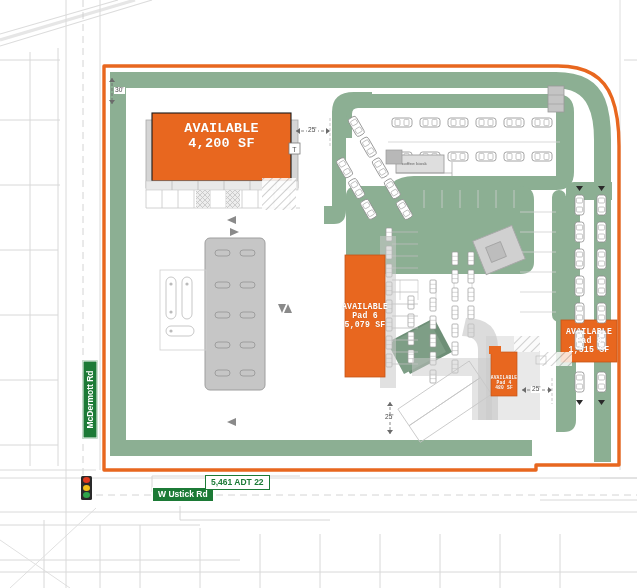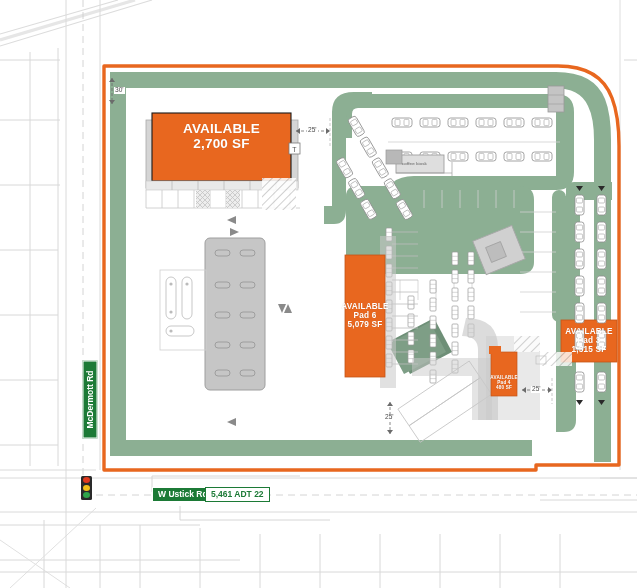--- a/index.html
+++ b/index.html
@@ -9,21 +9,21 @@
     width:637px;height:588px;overflow:hidden;
     -webkit-font-smoothing:antialiased;
   }
   #stage{position:relative;width:637px;height:588px;background:#ffffff;}
   svg.layer{position:absolute;left:0;top:0;width:637px;height:588px;}
 
   
   .pad-label{
     position:absolute;color:#ffffff;text-align:center;
     font-weight:bold;line-height:1.12;letter-spacing:.2px;
-    pointer-events:none;text-shadow:0 0 1px rgba(0,0,0,.18);
+    pointer-events:none;text-shadow:0 0 1px rgba(0,0,0,.18);font-family:Liberation Mono, monospace;
   }
   .pad1-label{font-size:13.5px;}
   .pad2-label{font-size:8.2px;}
   .pad3-label{font-size:8.2px;}
   .pad4-label{font-size:4.6px;}
 
   .street-chip{
     position:absolute;background:#1c7a36;color:#ffffff;
     font-size:8.5px;font-weight:bold;padding:2px 5px 2.5px 5px;
     border:1px solid #ffffff;white-space:nowrap;line-height:1;
@@ -448,21 +448,21 @@
     </g>
 
     <g stroke="#d6d6d6" stroke-width="1" fill="none">
       <path d="M152,492 L152,476 L300,476"></path>
       <path d="M180,506 L180,520 L330,520"></path>
     </g>
   </svg>
 
   <div class="pad-label pad1-label" style="left:152px;top:121px;width:139px;">
     <div>AVAILABLE</div>
-    <div>2,700 SF</div>
+    <div>4,200 SF</div>
   </div>
 
   <div class="pad-label pad2-label" style="left:337px;top:302px;width:56px;">
     <div>AVAILABLE</div>
     <div>Pad 6</div>
     <div>5,079 SF</div>
   </div>
 
   <div class="pad-label pad3-label" style="left:561px;top:327px;width:56px;">
     <div>AVAILABLE</div>
@@ -477,21 +477,21 @@
   </div>
 
   <div class="kiosk-text" style="left:402px;top:162px;">coffee kiosk</div>
 
   <div class="dim-text" style="left:114px;top:87px;">30'</div>
   <div class="dim-text" style="left:307px;top:127px;">25'</div>
   <div class="dim-text" style="left:384px;top:414px;">25'</div>
   <div class="dim-text" style="left:531px;top:386px;">25'</div>
 
   <div class="street-chip" style="left:152px;top:487px;">W Ustick Rd</div>
-  <div class="adt-chip" style="left:205px;top:487px;">5,461 ADT 22</div>
+  <div class="adt-chip" style="left:205px;top:475px;">5,461 ADT 22</div>
 
   <div class="street-chip vert-chip" style="left:51px;top:392px;width:66px;text-align:center;">McDermott Rd</div>
 
   <div class="signal" style="left:81px;top:476px;">
     <i class="sig-r"></i>
     <i class="sig-y"></i>
     <i class="sig-g"></i>
   </div>
 
 </div>

